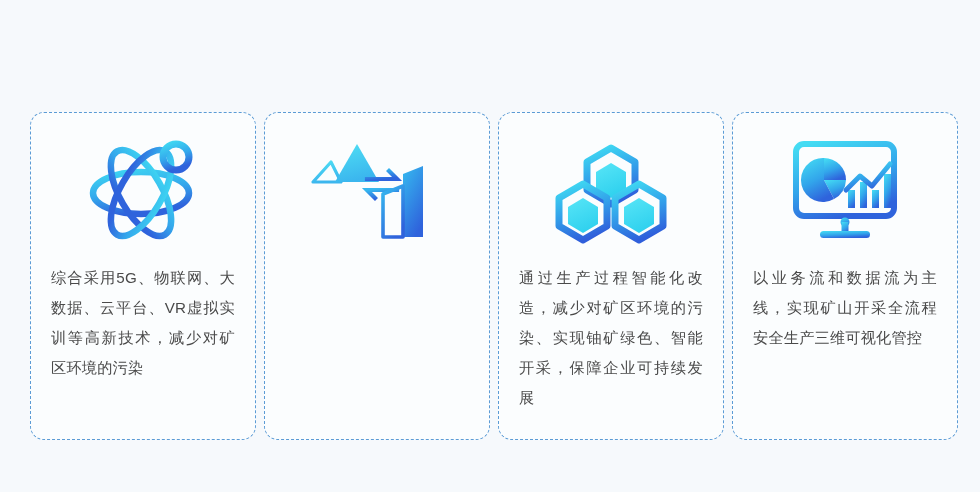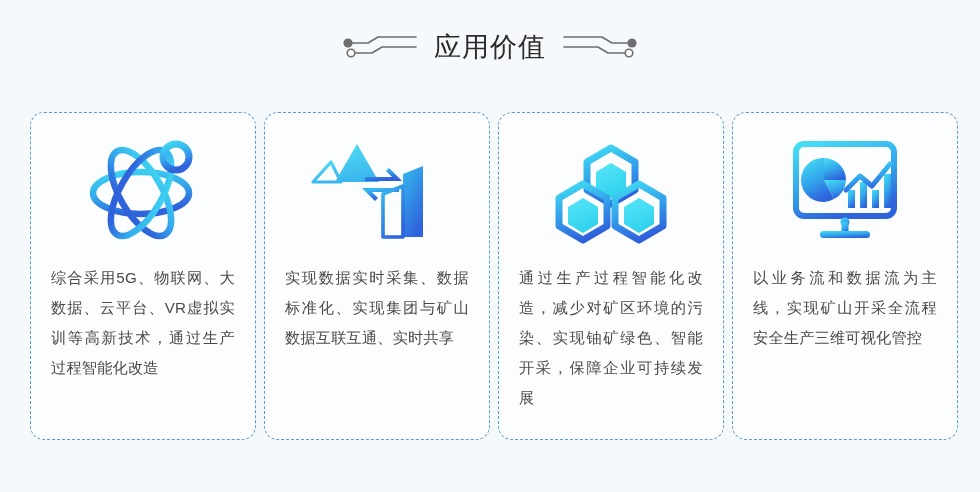--- a/index.html
+++ b/index.html
@@ -93,47 +93,20 @@
     text-align: justify;
     text-justify: inter-ideograph;
     letter-spacing: 0.2px;
   }
 </style>
 </head>
 <body>
 
 <div class="page">
 
-  <div class="header">
-
-    <span class="deco">
-      <svg viewBox="0 0 78 30" width="78" height="30" aria-hidden="true">
-        <g fill="none" stroke="#6e6e6e" stroke-width="1.6" stroke-linecap="round" stroke-linejoin="round">
-          <path d="M10 11 H28 L38 5 H76"></path>
-          <path d="M14 21 H32 L42 15 H76"></path>
-        </g>
-        <circle cx="8" cy="11" r="4.6" fill="#6e6e6e"></circle>
-        <circle cx="11" cy="21" r="3.8" fill="#ffffff" stroke="#6e6e6e" stroke-width="1.6"></circle>
-      </svg>
-    </span>
-
-    <div class="header-title">应用价值</div>
-
-    <span class="deco">
-      <svg viewBox="0 0 78 30" width="78" height="30" aria-hidden="true">
-        <g fill="none" stroke="#6e6e6e" stroke-width="1.6" stroke-linecap="round" stroke-linejoin="round">
-          <path d="M68 11 H50 L40 5 H2"></path>
-          <path d="M64 21 H46 L36 15 H2"></path>
-        </g>
-        <circle cx="70" cy="11" r="4.6" fill="#6e6e6e"></circle>
-        <circle cx="67" cy="21" r="3.8" fill="#ffffff" stroke="#6e6e6e" stroke-width="1.6"></circle>
-      </svg>
-    </span>
-
-  </div>
 
   <div class="cards">
 
     <div class="card">
       <div class="card-icon">
         <svg viewBox="0 0 120 110" width="120" height="110" aria-hidden="true">
           <defs>
             <linearGradient id="g1" x1="0" y1="0" x2="0.35" y2="1">
               <stop offset="0%" stop-color="#3fd8f2"></stop>
               <stop offset="55%" stop-color="#34a8ec"></stop>
@@ -141,21 +114,21 @@
             </linearGradient>
           </defs>
           <g fill="none" stroke="url(#g1)" stroke-width="6.5">
             <ellipse cx="58" cy="60" rx="48" ry="21"></ellipse>
             <ellipse cx="58" cy="60" rx="48" ry="21" transform="rotate(60 58 60)"></ellipse>
             <ellipse cx="58" cy="60" rx="48" ry="21" transform="rotate(120 58 60)"></ellipse>
             <circle cx="93" cy="24" r="13" stroke-width="7"></circle>
           </g>
         </svg>
       </div>
-      <div class="card-text">综合采用5G、物联网、大数据、云平台、VR虚拟实训等高新技术，通过生产过程智能化改造</div>
+      <div class="card-text">综合采用5G、物联网、大数据、云平台、VR虚拟实训等高新技术，减少对矿区环境的污染</div>
     </div>
 
     <div class="card">
       <div class="card-icon">
         <svg viewBox="0 0 160 112" width="160" height="112" aria-hidden="true">
           <defs>
             <linearGradient id="g2a" x1="0" y1="0" x2="0.3" y2="1">
               <stop offset="0%" stop-color="#4fe0f4"></stop>
               <stop offset="100%" stop-color="#3bb6ee"></stop>
             </linearGradient>
@@ -180,21 +153,20 @@
           <path d="M106 42 L126 34 L126 105 L106 105 Z" fill="url(#g2b)"></path>
           <path d="M86 62 L106 54 L106 105 L86 105 Z" fill="none" stroke="url(#g2b)" stroke-width="3.6" stroke-linejoin="round"></path>
           <g stroke="url(#g2b)" stroke-width="3.2" stroke-linecap="round">
             <path d="M90 70 H102"></path>
             <path d="M90 78 H102"></path>
             <path d="M90 86 H102"></path>
             <path d="M90 94 H102"></path>
           </g>
         </svg>
       </div>
-      <div class="card-text">实现数据实时采集、数据标准化、实现集团与矿山数据互联互通、实时共享</div>
     </div>
 
     <div class="card">
       <div class="card-icon">
         <svg viewBox="0 0 130 112" width="130" height="112" aria-hidden="true">
           <defs>
             <linearGradient id="g4" x1="0.2" y1="0" x2="0.5" y2="1">
               <stop offset="0%" stop-color="#3fd9f2"></stop>
               <stop offset="50%" stop-color="#32a0ea"></stop>
               <stop offset="100%" stop-color="#2f5fdb"></stop>

